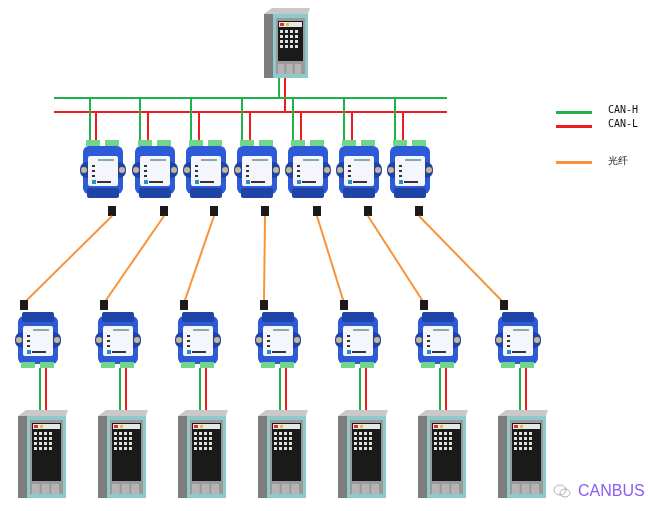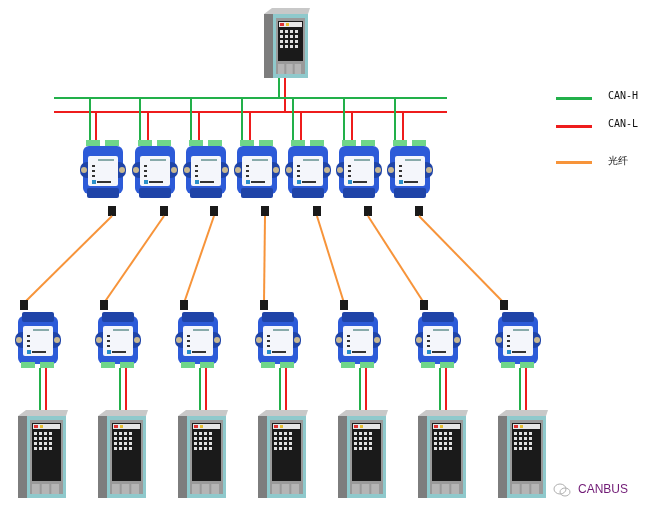--- a/index.html
+++ b/index.html
@@ -1,21 +1,21 @@
 <!DOCTYPE html>
 <html><head>
 <meta charset="utf-8">
 <style>
   html, body { margin:0; padding:0; background:#ffffff; }
   body { width:648px; height:511px; position:relative; overflow:hidden; font-family:"DejaVu Sans", sans-serif; }
   #canvas { position:absolute; left:0; top:0; }
   .legend-item { position:absolute; left:556px; height:14px; display:flex; align-items:center; }
   .legend-swatch { width:36px; height:3px; }
   .legend-label { position:absolute; left:52px; top:-1px; font-family:"DejaVu Sans Mono", monospace; font-size:10px; color:#111; white-space:nowrap; }
-  .watermark { position:absolute; left:552px; top:482px; display:flex; align-items:flex-start; color:#701a75; font-family:"Liberation Sans", sans-serif; font-size:12px; }
+  .watermark { position:absolute; left:552px; top:482px; display:flex; align-items:center; color:#8b5cf6; font-family:"Liberation Sans", sans-serif; font-size:16px; }
   .watermark-icon { width:20px; height:16px; margin-right:6px; }
 </style>
 </head>
 <body>
 
 <svg id="canvas" width="648" height="511">
     <g>
       <polygon points="264,14 272,8 310,8 308,14" fill="#c8c8c8"></polygon>
       <rect x="264" y="14" width="9" height="64" fill="#7d7d7d"></rect>
       <rect x="273" y="14" width="35" height="64" fill="#8fc9cc"></rect>
@@ -519,21 +519,21 @@
       <rect x="514" y="447" width="3" height="3" fill="#e0e0e0"></rect>
       <rect x="519" y="447" width="3" height="3" fill="#e0e0e0"></rect>
       <rect x="524" y="447" width="3" height="3" fill="#e0e0e0"></rect>
       <rect x="529" y="447" width="3" height="3" fill="#e0e0e0"></rect>
       <rect x="512" y="484" width="7.666666666666666" height="10" fill="#b5b5b5"></rect>
       <rect x="521.6666666666666" y="484" width="7.666666666666666" height="10" fill="#b5b5b5"></rect>
       <rect x="531.3333333333334" y="484" width="7.666666666666666" height="10" fill="#b5b5b5"></rect>
     </g>
   </svg>
 
-<div class="legend-item" style="top:91px;">
+<div class="legend-item" style="top:105px;">
   <div class="legend-swatch" style="background: rgb(34, 176, 74);"></div>
   <span class="legend-label">CAN-H</span>
 </div>
 <div class="legend-item" style="top:119px;">
   <div class="legend-swatch" style="background: rgb(238, 28, 28);"></div>
   <span class="legend-label">CAN-L</span>
 </div>
 <div class="legend-item" style="top:155px;">
   <div class="legend-swatch" style="background: rgb(247, 148, 58);"></div>
   <span class="legend-label">光纤</span>

